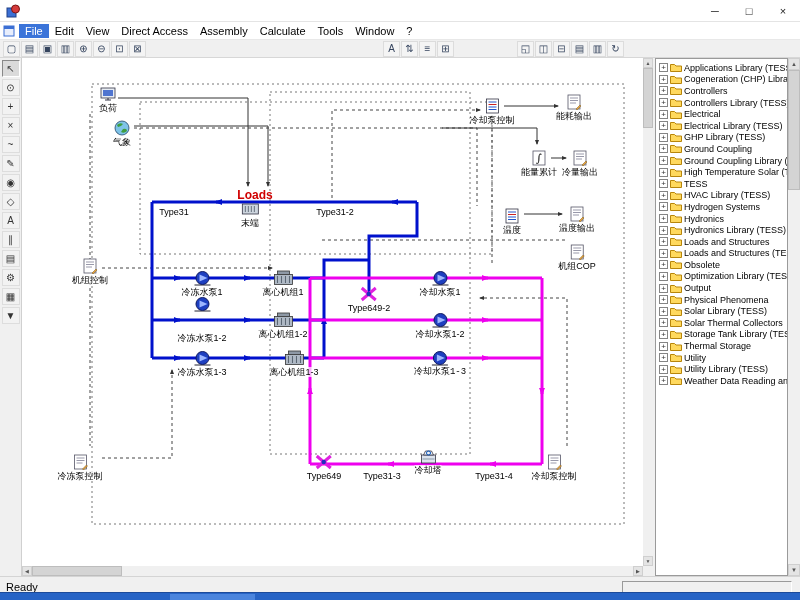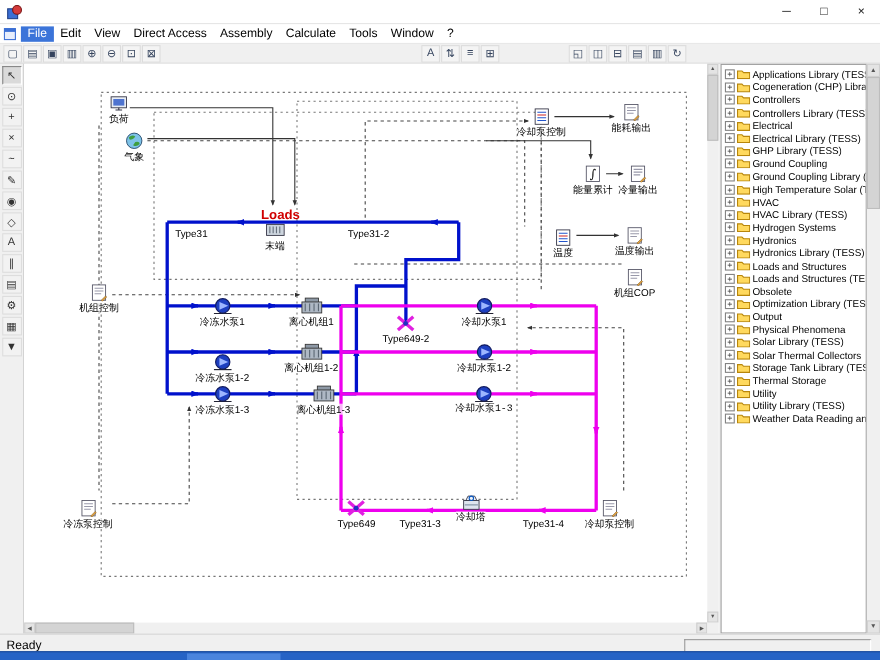--- a/index.html
+++ b/index.html
@@ -337,21 +337,21 @@
             <use href="#sym-pump"></use>
           </svg>
           <div class="node-label">冷却水泵1</div>
         </div>
         <div class="node" style="left: 347px; top: 228px;">
           <svg class="node-icon" width="22" height="16">
             <use href="#sym-fan"></use>
           </svg>
           <div class="node-label">Type649-2</div>
         </div>
-        <div class="node" style="left: 180px; top: 263px;">
+        <div class="node" style="left: 180px; top: 238px; gap: 20px;">
           <svg class="node-icon" width="22" height="16">
             <use href="#sym-pump"></use>
           </svg>
           <div class="node-label">冷冻水泵1-2</div>
         </div>
         <div class="node" style="left: 261px; top: 254px;">
           <svg class="node-icon" width="22" height="16">
             <use href="#sym-chiller"></use>
           </svg>
           <div class="node-label">离心机组1-2</div>
@@ -563,21 +563,21 @@
           </span>
           <span class="tree-label">High Temperature Solar (TESS)</span>
         </div>
         <div class="tree-row">
           <div class="tree-plus">+</div>
           <span class="tree-folder">
             <svg width="12" height="9" viewBox="0 0 12 9">
               <path d="M0.5,8.5 V1.5 H4.5 L6,3 H11.5 V8.5 Z" fill="#ffd95e" stroke="#b8860b"></path>
             </svg>
           </span>
-          <span class="tree-label">HVAC</span>
+          <span class="tree-label">TESS</span>
         </div>
         <div class="tree-row">
           <div class="tree-plus">+</div>
           <span class="tree-folder">
             <svg width="12" height="9" viewBox="0 0 12 9">
               <path d="M0.5,8.5 V1.5 H4.5 L6,3 H11.5 V8.5 Z" fill="#ffd95e" stroke="#b8860b"></path>
             </svg>
           </span>
           <span class="tree-label">HVAC Library (TESS)</span>
         </div>

